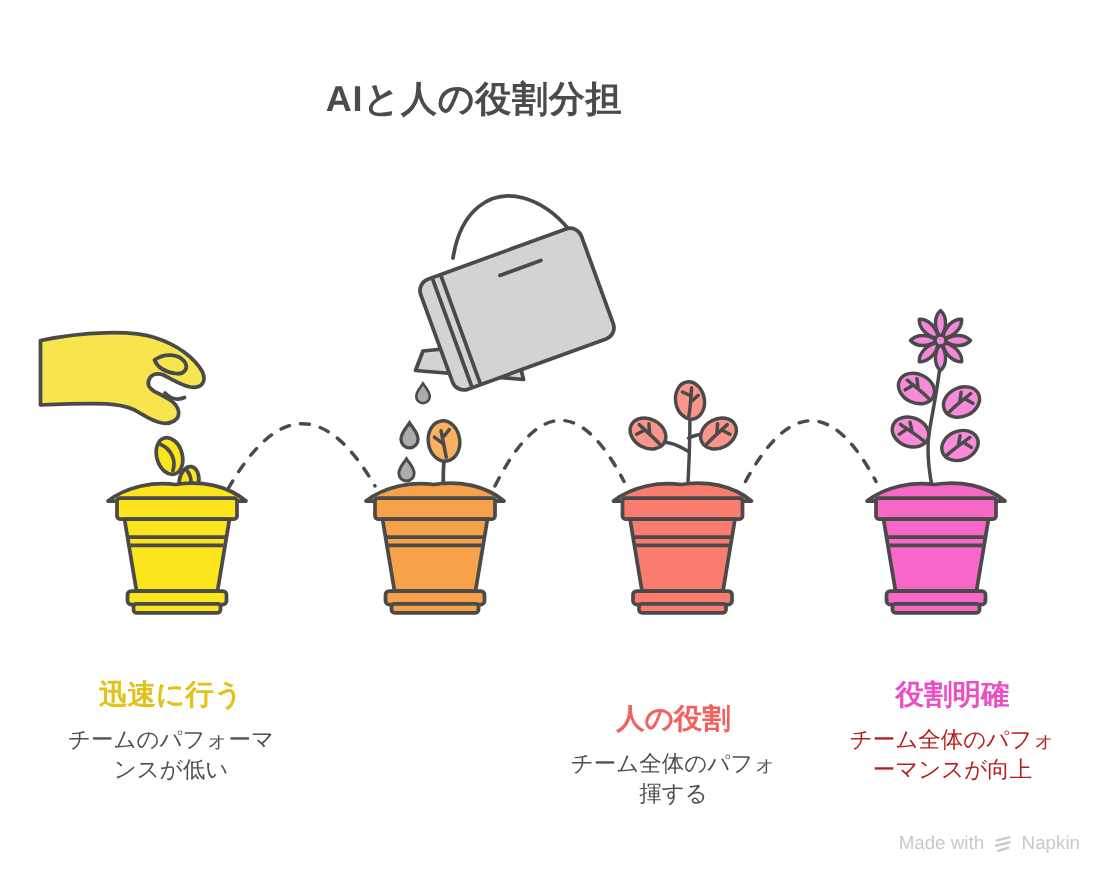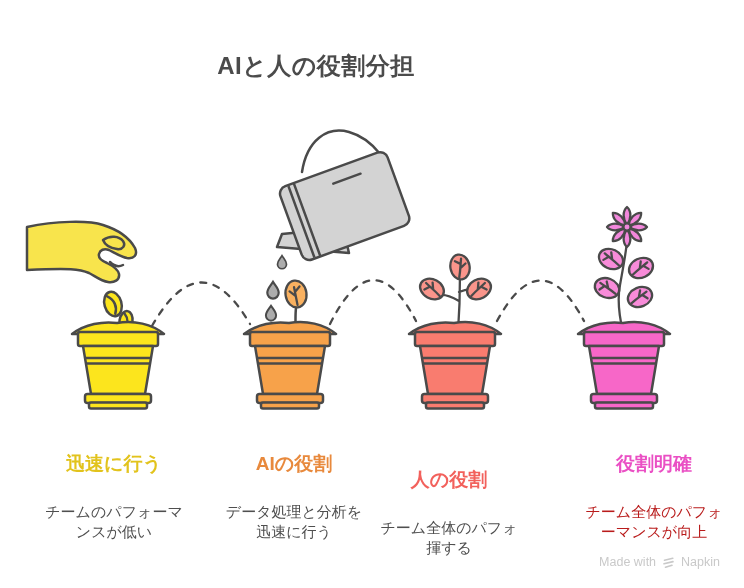--- a/index.html
+++ b/index.html
@@ -8,21 +8,21 @@
     font-family:"Liberation Sans","DejaVu Sans",sans-serif;
   }
   .page-title{
     position:absolute;top:50px;left:0;width:632px;text-align:center;
     font-size:24px;font-weight:700;letter-spacing:0.5px;margin:0;
   }
   svg.scene{position:absolute;left:0;top:0;width:744px;height:588px;}
   .stage-col{position:absolute;width:180px;text-align:center;}
   .stage-label{font-size:19px;font-weight:700;line-height:24px;}
   .stage-desc{
-    margin-top:26px;font-size:15px;line-height:20px;color:#4F4F4F;
+    margin-top:8px;font-size:15px;line-height:20px;color:#4F4F4F;
     white-space:pre-line;
   }
   .watermark{
     position:absolute;top:555px;right:24px;display:flex;align-items:center;gap:6px;
     font-size:12.5px;color:#C9C9C9;text-decoration:none;cursor:pointer;
   }
   .watermark svg{display:block;}
 </style>
 </head>
 <body>
@@ -134,33 +134,28 @@
       <use href="#pot" transform="translate(624,332)" fill="#F767C8"></use>
     </g>
   </svg>
 
   <div class="stage-col" style="left:24px;top:452px">
     <div class="stage-label" style="color: rgb(226, 195, 28);">迅速に行う</div>
     <div class="stage-desc" style="color: rgb(79, 79, 79);">チームのパフォーマ
 ンスが低い</div>
   </div>
 
-  <div class="stage-col" style="left:204px;top:452px">
-    <div class="stage-label" style="color: rgb(232, 137, 60);">AIの役割</div>
-    <div class="stage-desc" style="color: rgb(79, 79, 79);">データ処理と分析を
-迅速に行う</div>
-  </div>
 
   <div class="stage-col" style="left:359px;top:468px">
     <div class="stage-label" style="color: rgb(242, 97, 92);">人の役割</div>
     <div class="stage-desc" style="color: rgb(79, 79, 79);">チーム全体のパフォ
 揮する</div>
   </div>
 
-  <div class="stage-col" style="left:564px;top:452px">
+  <div class="stage-col" style="left:545px;top:452px">
     <div class="stage-label" style="color: rgb(234, 79, 196);">役割明確</div>
     <div class="stage-desc" style="color: #b91c1c;">チーム全体のパフォ
 ーマンスが向上</div>
   </div>
 
   <div class="watermark" style="color: rgb(201, 201, 201);">
     <span>Made with</span>
     <svg width="13" height="13" viewBox="0 0 13 13">
       <g fill="none" stroke="#C9C9C9" stroke-width="1.6" stroke-linecap="round">
         <path d="M2.5,4.2 L10.8,2.2"></path>

